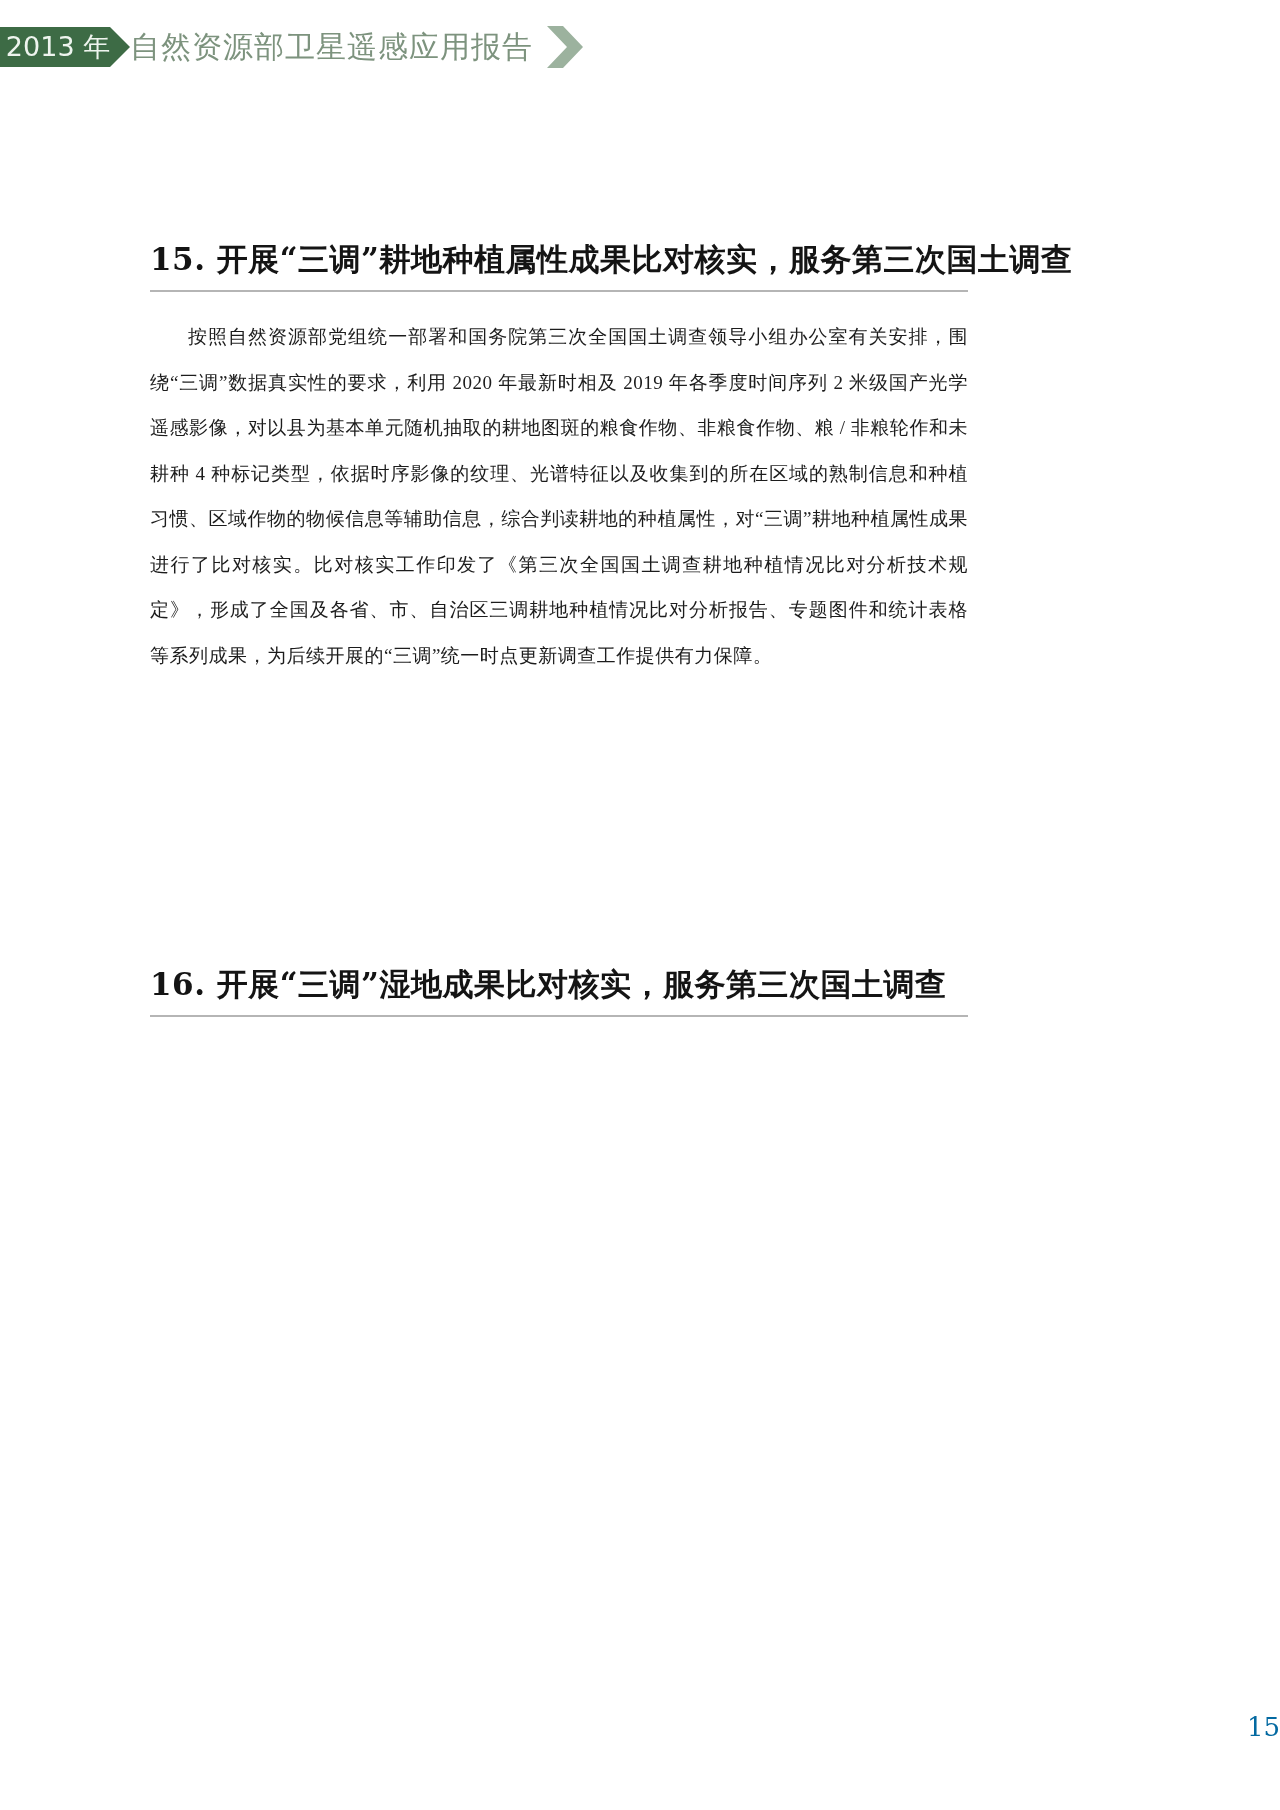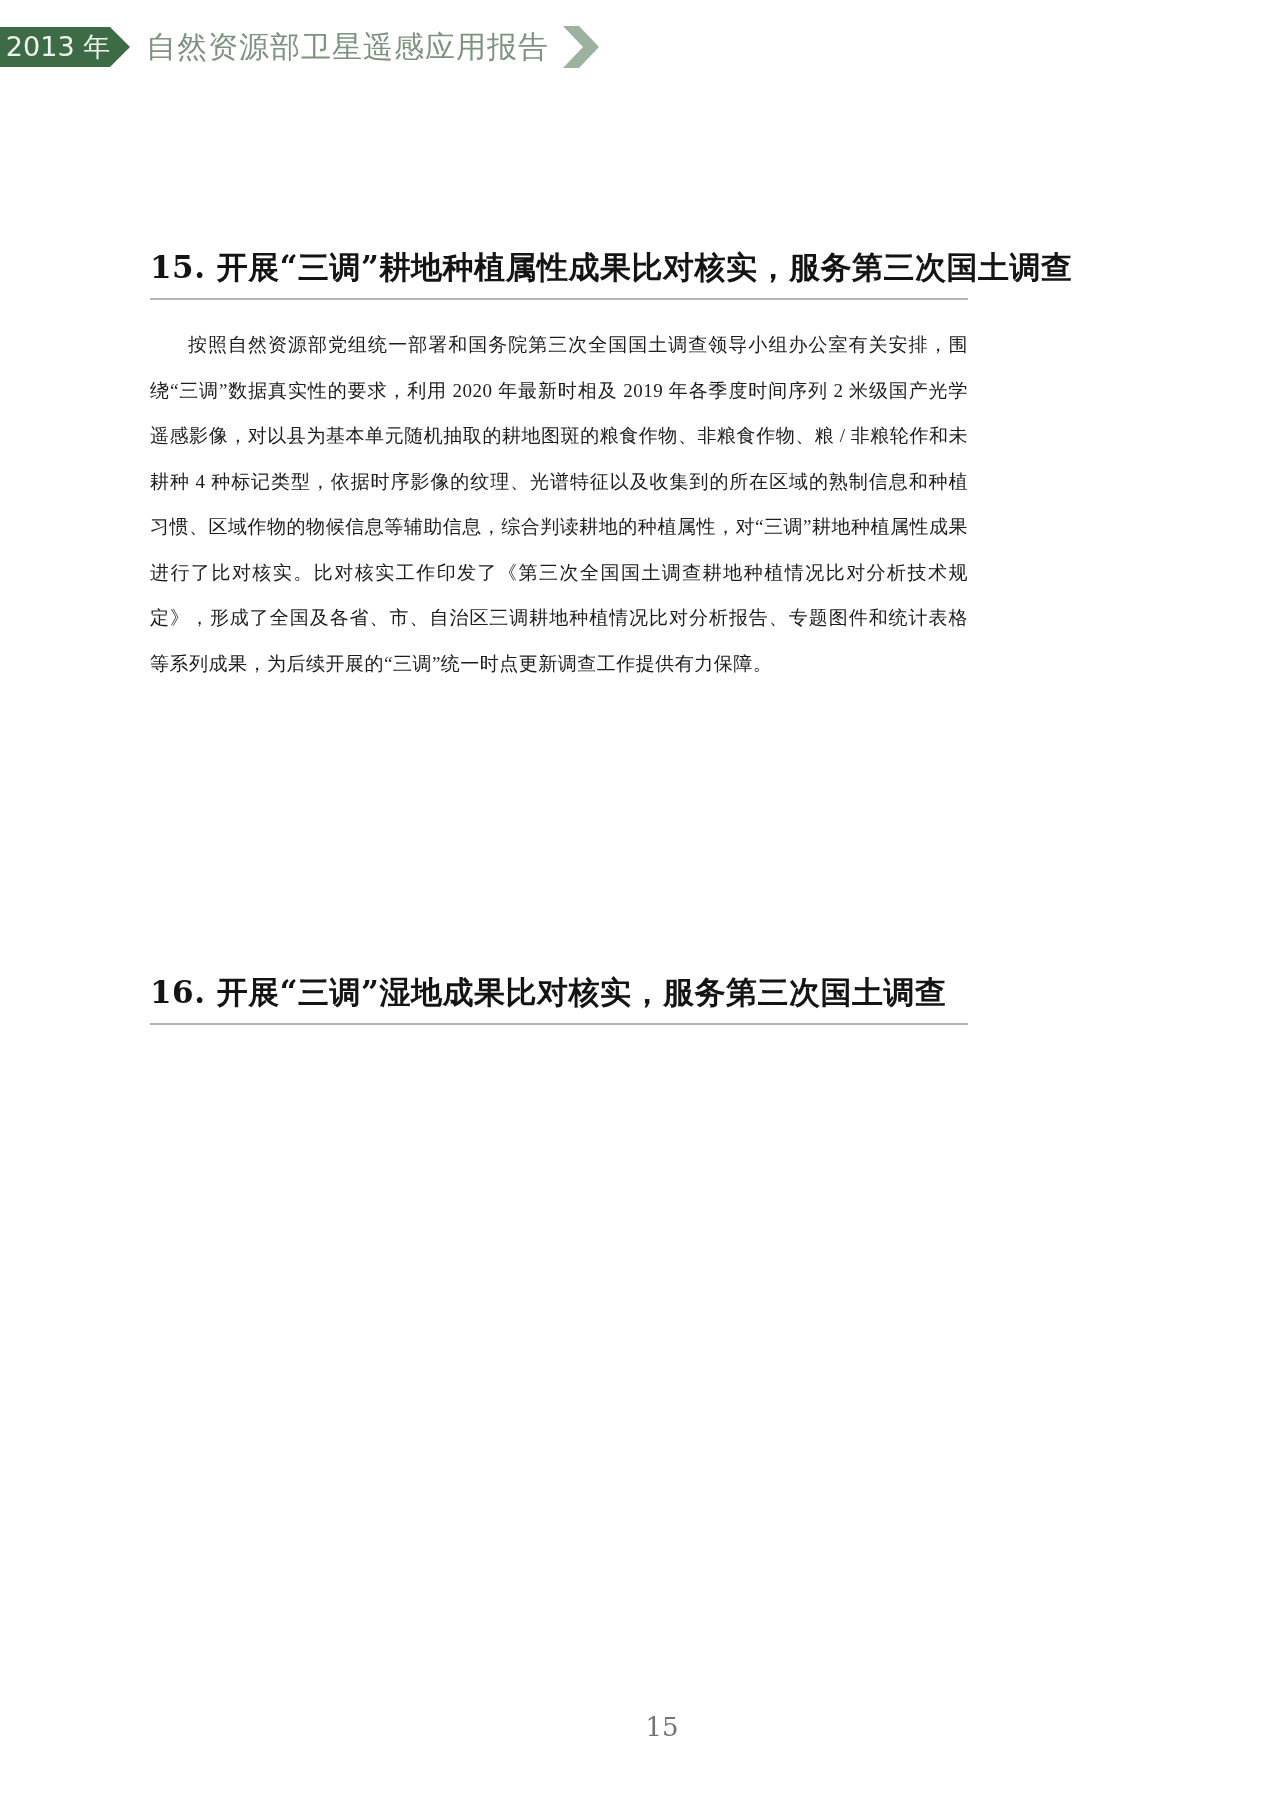--- a/index.html
+++ b/index.html
@@ -30,21 +30,20 @@
     width: 130px;
     padding-right: 14px;
     background: #3d6b45;
     color: #eef4ee;
     font-family: "DejaVu Sans", "Liberation Sans", sans-serif;
     font-size: 27px;
     font-weight: 500;
     clip-path: polygon(0 0, calc(100% - 20px) 0, 100% 50%, calc(100% - 20px) 100%, 0 100%);
   }
   .report-title {
-    margin-left: 16px;
     font-family: "DejaVu Sans", "Liberation Sans", sans-serif;
     font-size: 30px;
     font-weight: 400;
     color: #7d937e;
     letter-spacing: 1px;
   }
   .header-chevron {
     margin-left: 12px;
     display: flex;
     align-items: center;
@@ -59,21 +58,20 @@
   .section-15 { top: 238px; }
   .section-16 { top: 963px; }
   .section-heading {
     font-family: "DejaVu Serif", "Liberation Serif", serif;
     font-size: 31px;
     font-weight: 700;
     color: #141414;
     letter-spacing: 0.5px;
     line-height: 42px;
     white-space: nowrap;
-    margin-top: 8px;
   }
   .section-rule {
     margin-top: 10px;
     border: none;
     border-top: 2px solid #b5b5b5;
     height: 0;
   }
   .section-body {
     margin-top: 22px;
     font-family: Liberation Serif, serif;
@@ -84,24 +82,24 @@
     text-indent: 2em;
     letter-spacing: 0.5px;
   }
 
   
   .page-number {
     position: absolute;
     top: 1712px;
     left: 0;
     width: 100%;
-    text-align: center;
+    text-align: right;
     font-family: "DejaVu Serif", "Liberation Serif", serif;
     font-size: 26px;
-    color: #737373;
+    color: #0369a1;
     padding-left: 44px;
   }
 </style>
 </head>
 <body>
 
 <div class="page">
 
   <div class="running-header">
     <div class="year-badge">2013 年</div>

